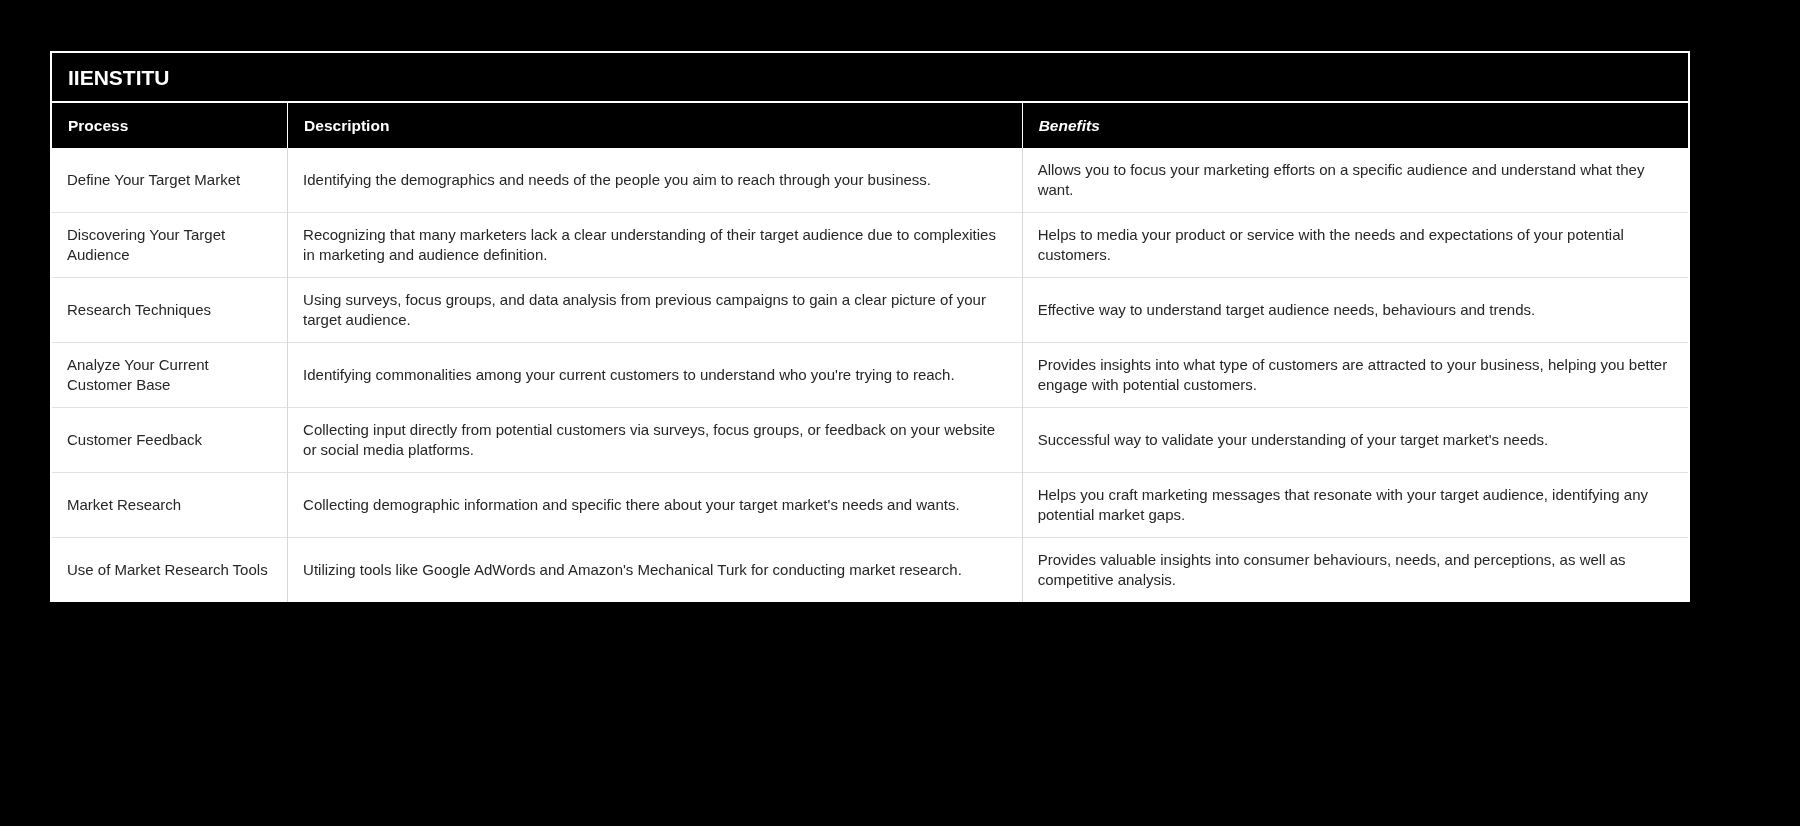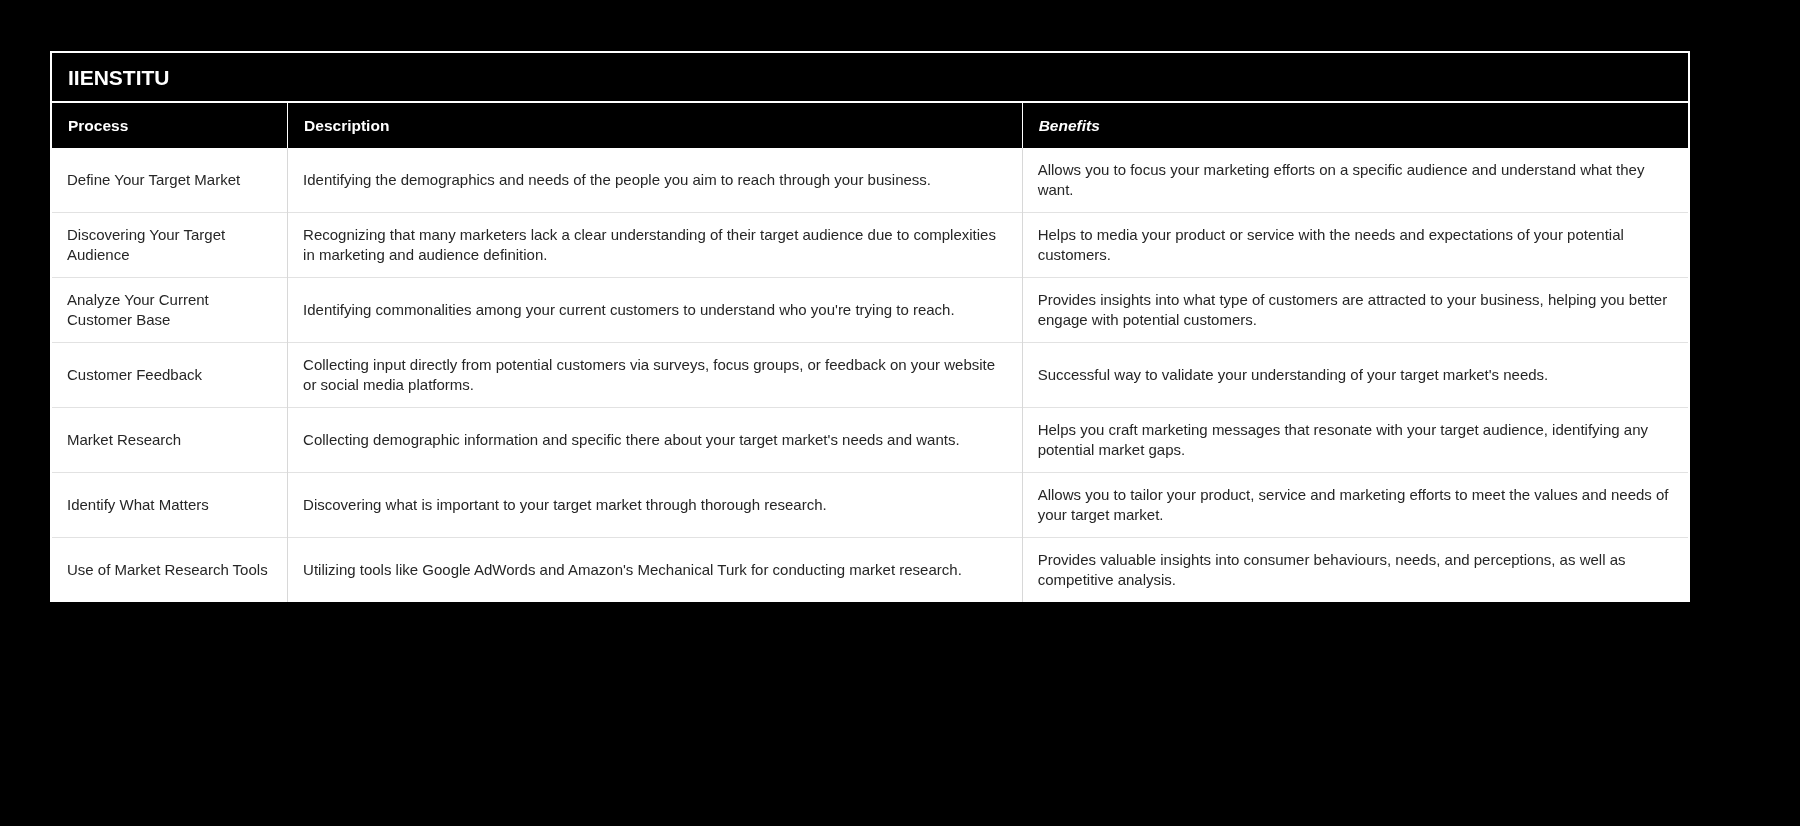--- a/index.html
+++ b/index.html
@@ -90,39 +90,39 @@
           <td>Define Your Target Market</td>
           <td>Identifying the demographics and needs of the people you aim to reach through your business.</td>
           <td>Allows you to focus your marketing efforts on a specific audience and understand what they want.</td>
         </tr>
         <tr>
           <td>Discovering Your Target Audience</td>
           <td>Recognizing that many marketers lack a clear understanding of their target audience due to complexities in marketing and audience definition.</td>
           <td>Helps to media your product or service with the needs and expectations of your potential customers.</td>
         </tr>
         <tr>
+          <td>Research Techniques</td>
+          <td>Using surveys, focus groups, and data analysis from previous campaigns to gain a clear picture of your target audience.</td>
+          <td>Effective way to understand target audience needs, behaviours and trends.</td>
+        </tr>
+        <tr>
           <td>Analyze Your Current Customer Base</td>
           <td>Identifying commonalities among your current customers to understand who you're trying to reach.</td>
           <td>Provides insights into what type of customers are attracted to your business, helping you better engage with potential customers.</td>
         </tr>
         <tr>
           <td>Customer Feedback</td>
           <td>Collecting input directly from potential customers via surveys, focus groups, or feedback on your website or social media platforms.</td>
           <td>Successful way to validate your understanding of your target market's needs.</td>
         </tr>
         <tr>
           <td>Market Research</td>
           <td>Collecting demographic information and specific there about your target market's needs and wants.</td>
           <td>Helps you craft marketing messages that resonate with your target audience, identifying any potential market gaps.</td>
         </tr>
         <tr>
-          <td>Identify What Matters</td>
-          <td>Discovering what is important to your target market through thorough research.</td>
-          <td>Allows you to tailor your product, service and marketing efforts to meet the values and needs of your target market.</td>
-        </tr>
-        <tr>
           <td>Use of Market Research Tools</td>
           <td>Utilizing tools like Google AdWords and Amazon's Mechanical Turk for conducting market research.</td>
           <td>Provides valuable insights into consumer behaviours, needs, and perceptions, as well as competitive analysis.</td>
         </tr>
       </tbody>
   </table>
 </div>
 
 </body></html>

